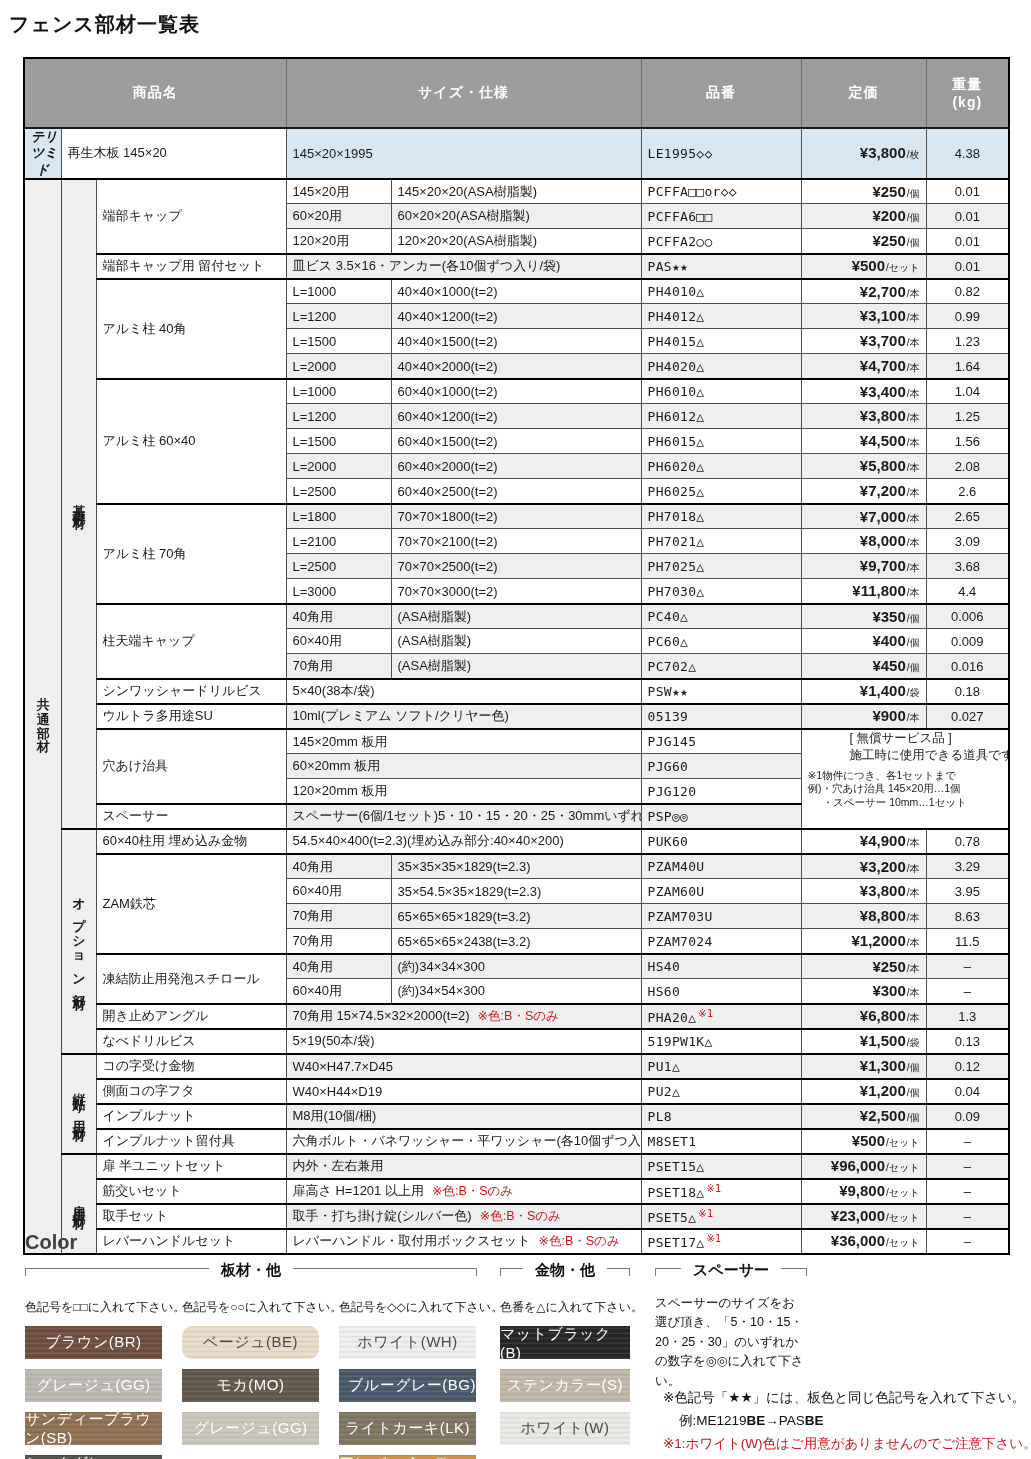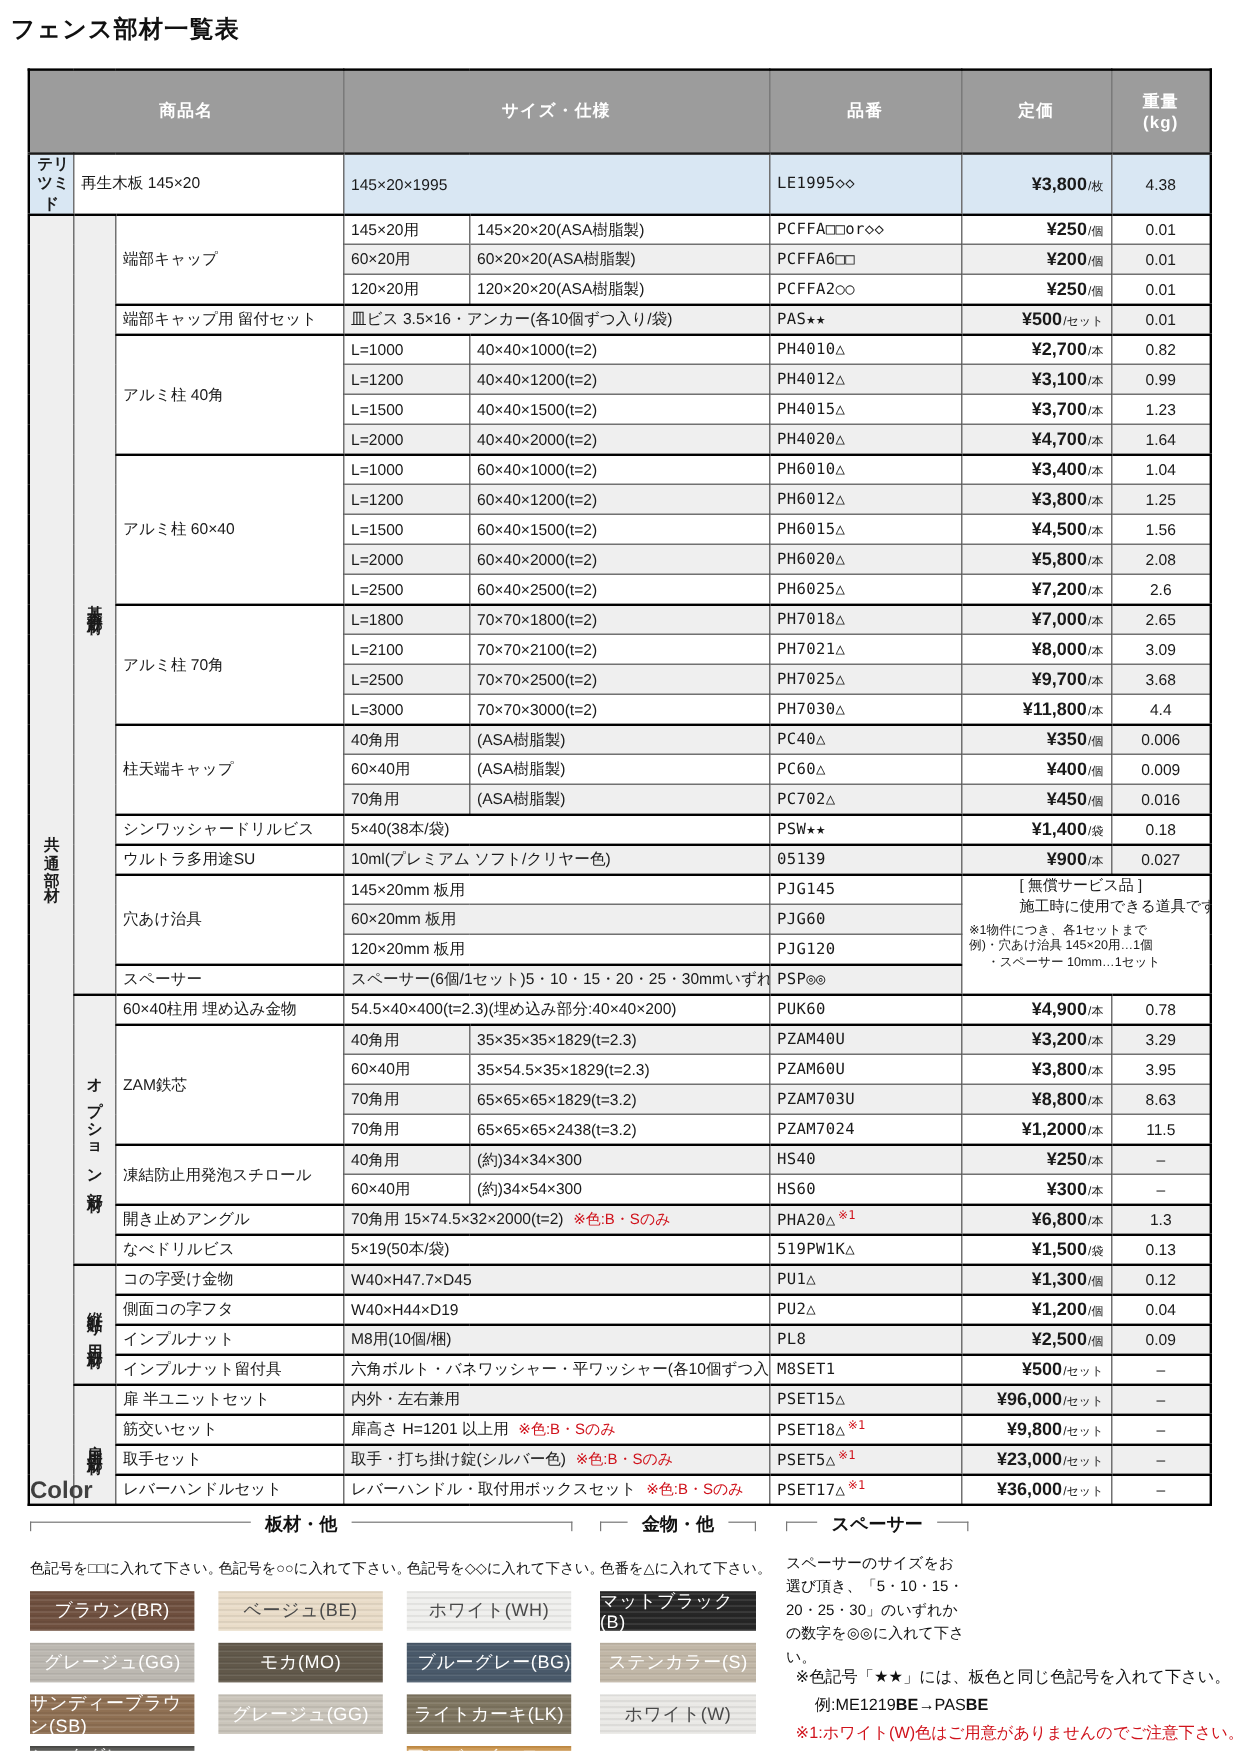--- a/index.html
+++ b/index.html
@@ -10,21 +10,21 @@
   
   table.parts{position:absolute;left:23px;top:57px;width:985px;border-collapse:collapse;table-layout:fixed;border:2px solid #000;}
   table.parts th{background:#9c9c9c;color:#fff;font-weight:bold;font-size:14px;height:24px;
        border:1px solid #6e6e6e;border-bottom:2px solid #1a1a1a;padding:17px;letter-spacing:1px;}
   table.parts td{border:1px solid #4f4f4f;padding:0 6px;font-size:13px;color:#1a1a1a;
        overflow:hidden;white-space:nowrap;}
   tr.trow{height:25px;}
   tr.teri-row{height:41px;}
   .g{background:#efefef;}
   .blue{background:#d9e7f3;}
-  .teri{background:#d9e7f3;font-weight:bold;font-size:10px;line-height:1.25;text-align:center;padding:0;}
+  .teri{background:#d9e7f3;font-weight:bold;font-size:10px;line-height:1.25;text-align:center;padding:0;font-style:italic;}
   .sec,.sub{background:#efefef;text-align:center;vertical-align:middle;padding:0;}
   .vlabel{writing-mode:vertical-rl;text-orientation:upright;font-weight:bold;font-size:13px;letter-spacing:4px;display:inline-block;}
   .ls3{letter-spacing:14px;}
   .name{background:#fff;text-align:left;}
   .dvd{border-right:1px dotted #999 !important;}
   .dvs{border-right:1px solid #4f4f4f !important;}
   .size{text-align:left;font-size:12.5px;}
   .part{font-family:"DejaVu Sans Mono","DejaVu Sans",monospace;font-size:13px;letter-spacing:.3px;}
   .price{text-align:right;padding-right:8px;}
   .yen{font-weight:bold;font-size:15px;}
@@ -429,21 +429,21 @@
             </div>
             <div class="swatch" style="background-color: rgb(143, 112, 83);">
               <span style="color: rgb(255, 255, 255);">サンディーブラウン(SB)</span>
             </div>
             <div class="swatch" style="background-color: rgb(76, 76, 73);">
               <span style="color: rgb(255, 255, 255);">シックグレー(SGR)</span>
             </div>
           </div>
           <div class="ccol">
             <div class="caption">色記号を○○に入れて下さい。</div>
-            <div class="swatch" style="background-color: rgb(233, 220, 200);">
+            <div class="swatch" style="background-color: rgb(233, 220, 200); border-radius: 10px;">
               <span style="color: rgb(74, 74, 74);">ベージュ(BE)</span>
             </div>
             <div class="swatch" style="background-color: rgb(97, 88, 74);">
               <span style="color: rgb(255, 255, 255);">モカ(MO)</span>
             </div>
             <div class="swatch" style="background-color: rgb(202, 197, 187);">
               <span style="color: rgb(255, 255, 255);">グレージュ(GG)</span>
             </div>
           </div>
           <div class="ccol">

